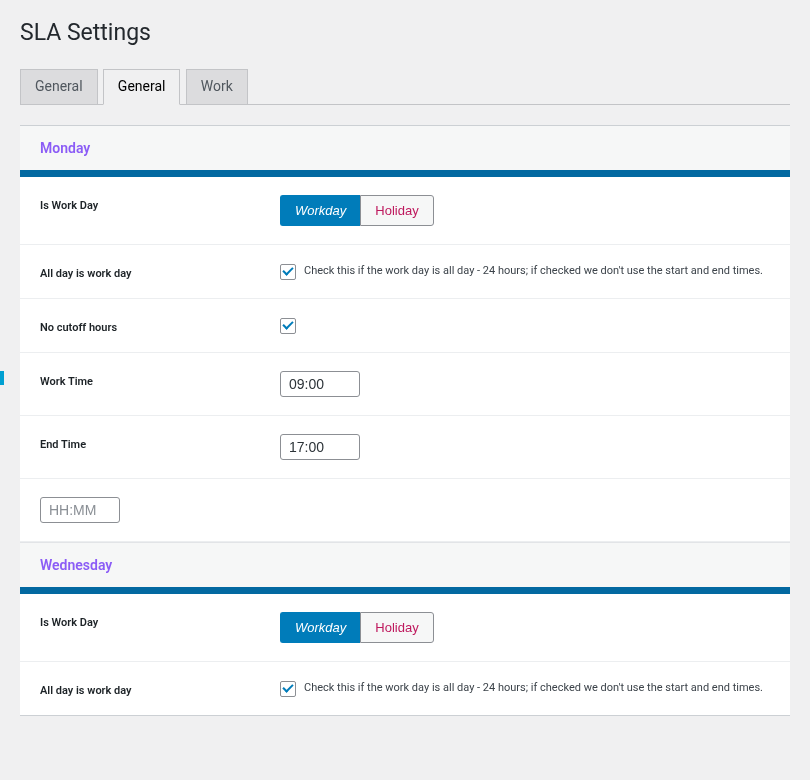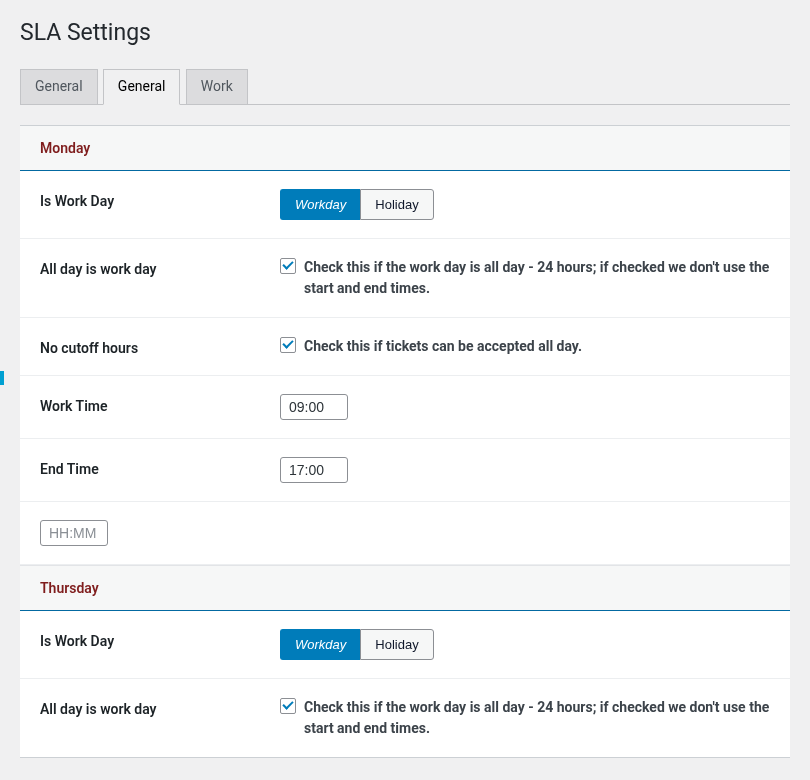--- a/index.html
+++ b/index.html
@@ -50,53 +50,53 @@
     }
     .settings-panel {
       margin-top: 20px;
       background: #fff;
       border: 1px solid #ccd0d4;
       border-left: none;
       border-right: none;
     }
     .section-header {
       background: #f6f7f7;
-      border-bottom: 1px solid #0369a1;
+      border-bottom: 7px solid #0369a1;
       border-top: 1px solid #e2e4e7;
       padding: 14px 20px;
       font-weight: 600;
       font-size: 14px;
-      color: #7f1d1d;
+      color: #8b5cf6;
     }
     .section-header:first-child {
       border-top: none;
     }
     .form-row {
       display: flex;
       border-bottom: 1px solid #eceef0;
       padding: 18px 20px;
     }
     .form-label {
       width: 240px;
       flex: 0 0 240px;
       font-weight: 600;
-      font-size: 14px;
+      font-size: 11px;
       color: #1d2327;
       padding-top: 4px;
     }
     .form-field {
       flex: 1;
     }
     .btn-group {
       display: inline-flex;
     }
     .btn {
       border: 1px solid #8c8f94;
       background: #f6f7f7;
-      color: #0f172a;
+      color: #be185d;
       font-size: 13px;
       line-height: 1;
       padding: 8px 14px;
       cursor: pointer;
       margin: 0;
     }
     .btn-group .btn:first-child {
       border-radius: 3px 0 0 3px;
       border-right: none;
       font-style: italic;
@@ -135,29 +135,28 @@
       left: 4px;
       top: 0px;
       width: 4px;
       height: 8px;
       border: solid #007cba;
       border-width: 0 2px 2px 0;
       transform: rotate(45deg);
     }
     .check-desc {
       color: #3c434a;
-      font-size: 14px;
-      font-weight: bold;
+      font-size: 11px;
     }
     .text-input {
       border: 1px solid #8c8f94;
       border-radius: 3px;
       padding: 4px 8px;
       font-size: 14px;
-      width: 68px;
+      width: 80px;
       background: #fff;
       color: #2c3338;
     }
     .text-input::placeholder {
       color: #8a8f95;
     }
     .left-accent {
       position: fixed;
       left: 0;
       top: 371px;
@@ -202,21 +201,20 @@
           <span class="check-desc">Check this if the work day is all day - 24 hours; if checked we don't use the start and end times.</span>
         </div>
       </div>
     </div>
 
     <div class="form-row">
       <div class="form-label">No cutoff hours</div>
       <div class="form-field">
         <div class="checkbox-wrap">
           <span class="checkbox checked"></span>
-          <span class="check-desc">Check this if tickets can be accepted all day.</span>
         </div>
       </div>
     </div>
 
     <div class="form-row">
       <div class="form-label">Work Time</div>
       <div class="form-field">
         <input type="text" class="text-input" value="09:00" style="">
       </div>
     </div>
@@ -227,21 +225,21 @@
         <input type="text" class="text-input" value="17:00" style="">
       </div>
     </div>
 
     <div class="form-row">
       <div class="form-field">
         <input type="text" class="text-input" placeholder="HH:MM" style="">
       </div>
     </div>
 
-    <div class="section-header">Thursday</div>
+    <div class="section-header">Wednesday</div>
 
     <div class="form-row">
       <div class="form-label">Is Work Day</div>
       <div class="form-field">
         <div class="btn-group">
           <button class="btn btn-active">Workday</button>
           <button class="btn">Holiday</button>
         </div>
       </div>
     </div>

